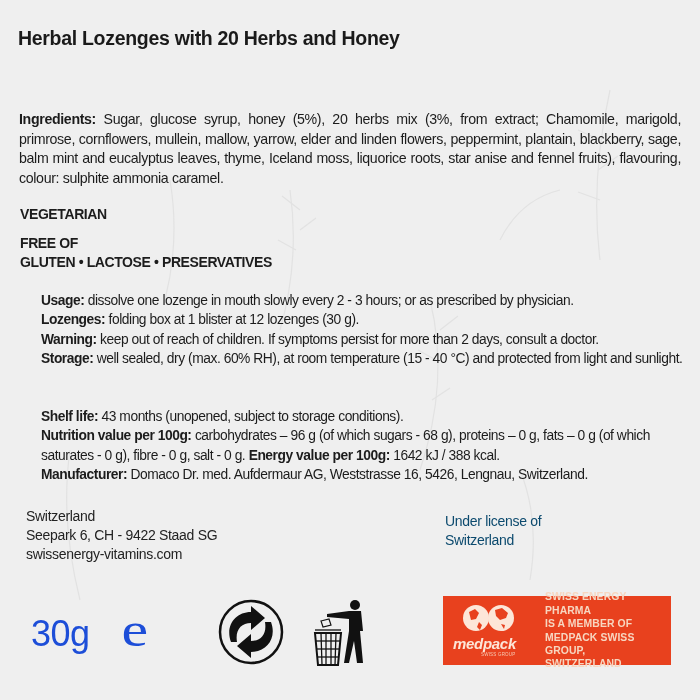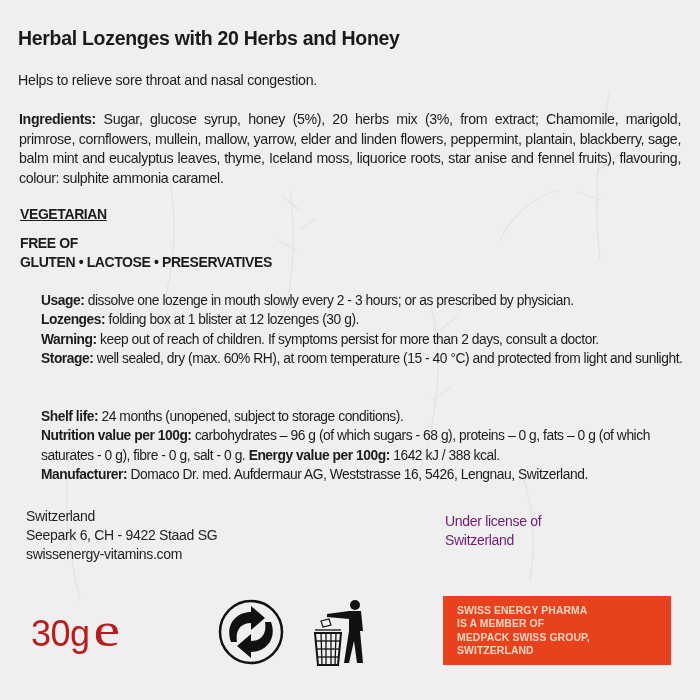--- a/index.html
+++ b/index.html
@@ -22,21 +22,21 @@
     position:absolute; left:18px; top:72px;
     font-size:14.2px; letter-spacing:-0.25px; white-space:nowrap;
   }
   .ingredients {
     position:absolute; left:19px; top:110px; width:662px;
     font-size:14.2px; line-height:19.6px; text-align:justify; letter-spacing:-0.35px;
   }
   .ingredients b { font-weight:bold; }
   .veg {
     position:absolute; left:20px; top:206px;
-    font-size:14px; font-weight:bold; letter-spacing:-0.4px;text-decoration:underline;
+    font-size:14px; font-weight:bold; letter-spacing:-0.4px;
   }
   .freeof {
     position:absolute; left:20px; top:234px;
     font-size:14px; font-weight:bold; letter-spacing:-0.4px; line-height:19px;
   }
   .block {
     position:absolute; left:21px; width:662px;
     font-size:13.8px; line-height:19.4px; letter-spacing:-0.45px;
   }
   .block .row { white-space:nowrap;margin-left:20px; }
@@ -44,27 +44,27 @@
   .block b { font-weight:bold; }
   .usage { top:291px; }
   .shelf { top:407px; }
 
   .order {
     position:absolute; left:26px; top:507px;
     font-size:14px; line-height:18.8px; letter-spacing:-0.3px; color:#222;
   }
   .license {
     position:absolute; left:445px; top:512px;
-    font-size:14px; line-height:18.8px; letter-spacing:-0.3px; color:#701a75;
+    font-size:14px; line-height:18.8px; letter-spacing:-0.3px; color:#0c4a6e;
   }
 
   .weight {
     position:absolute; left:31px; top:612px;
-    font-size:36px; color:#b91c1c; letter-spacing:-0.5px;
-    display:flex; align-items:baseline;
+    font-size:36px; color:#1d4ed8; letter-spacing:-0.5px;
+    display:flex; align-items:baseline;gap:28px;
   }
   .weight .estimate {
     font-family:"Liberation Serif", serif; font-size:48px; margin-left:6px; line-height:36px;
     transform:scaleX(1.25); display:inline-block;
   }
   .recycle { position:absolute; left:217px; top:598px; width:68px; height:68px; }
   .tidyman { position:absolute; left:307px; top:597px; width:60px; height:70px; }
 
   .medpack {
     position:absolute; left:443px; top:596px; width:228px; height:69px;
@@ -97,41 +97,40 @@
     <path d="M440 330 l18 -14 M436 360 l-18 -10 M432 400 l18 -12"></path>
     <path d="M70 450 Q60 520 80 600"></path>
     <path d="M520 470 Q540 520 530 580"></path>
     <path d="M500 240 Q520 200 560 190"></path>
   </g>
 </svg>
 
 <div class="page">
 
   <div class="title">Herbal Lozenges with 20 Herbs and Honey</div>
-  <div class="subtitle">Helps to relieve sore throat and nasal congestion.</div>
 
   <div class="ingredients">
     <b>Ingredients:</b><span> Sugar, glucose syrup, honey (5%), 20 herbs mix (3%, from extract; Chamomile, marigold, primrose, cornflowers, mullein, mallow, yarrow, elder and linden flowers, peppermint, plantain, blackberry, sage, balm mint and eucalyptus leaves, thyme, Iceland moss, liquorice roots, star anise and fennel fruits), flavouring, colour: sulphite ammonia caramel.</span>
   </div>
 
   <div class="veg">VEGETARIAN</div>
   <div class="freeof">
     <div>FREE OF</div>
     <div>GLUTEN • LACTOSE • PRESERVATIVES</div>
   </div>
 
   <div class="block usage">
     <div class="row"><b>Usage:</b><span> dissolve one lozenge in mouth slowly every 2 - 3 hours; or as prescribed by physician.</span></div>
     <div class="row"><b>Lozenges:</b><span> folding box at 1 blister at 12 lozenges (30 g).</span></div>
     <div class="row"><b>Warning:</b><span> keep out of reach of children. If symptoms persist for more than 2 days, consult a doctor.</span></div>
     <div class="row wrap"><b>Storage:</b><span> well sealed, dry (max. 60% RH), at room temperature (15 - 40 °C) and protected from light and sunlight.</span></div>
   </div>
 
   <div class="block shelf">
-    <div class="row"><b>Shelf life:</b><span> 24 months (unopened, subject to storage conditions).</span></div>
+    <div class="row"><b>Shelf life:</b><span> 43 months (unopened, subject to storage conditions).</span></div>
     <div class="row wrap"><b>Nutrition value per 100g:</b><span> carbohydrates – 96 g (of which sugars - 68 g), proteins – 0 g, fats – 0 g (of which saturates - 0 g), fibre - 0 g, salt - 0 g. </span><b>Energy value per 100g:</b><span> 1642 kJ / 388 kcal.</span></div>
     <div class="row"><b>Manufacturer:</b><span> Domaco Dr. med. Aufdermaur AG, Weststrasse 16, 5426, Lengnau, Switzerland.</span></div>
   </div>
 
   <div class="order">
     <div>Switzerland</div>
     <div>Seepark 6, CH - 9422 Staad SG</div>
     <div>swissenergy-vitamins.com</div>
   </div>
 
@@ -162,20 +161,30 @@
         <line x1="19" y1="36" x2="19" y2="68"></line>
         <line x1="24" y1="36" x2="24" y2="68"></line>
         <line x1="29" y1="36" x2="28" y2="68"></line>
       <line x1="9" y1="44" x2="33" y2="44"></line>
         <line x1="10" y1="52" x2="32" y2="52"></line>
         <line x1="10" y1="60" x2="32" y2="60"></line>
     </g>
   </svg>
 
   <div class="medpack">
+    <div class="logo">
+      <svg width="88" height="69" viewBox="0 0 88 69">
+        <circle cx="33" cy="22" r="13" fill="#fde6d8"></circle>
+        <circle cx="58" cy="22" r="13" fill="#fde6d8"></circle>
+        <path d="M26 16 l6 -3 l4 4 l-3 6 l-5 1 z M36 26 l3 3 l-2 5 l-3 -3 z" fill="#e8411e"></path>
+        <path d="M52 14 l7 -2 l6 5 l-2 5 l-6 2 l-4 -4 z M58 28 l4 1 l-1 4 z" fill="#e8411e"></path>
+      </svg>
+      <div class="brand">medpack</div>
+      <div class="sub">SWISS GROUP</div>
+    </div>
     <div class="text">
       <div>SWISS ENERGY PHARMA</div>
       <div>IS A MEMBER OF</div>
       <div>MEDPACK SWISS GROUP,</div>
       <div>SWITZERLAND</div>
     </div>
   </div>
 
 </div>
 

